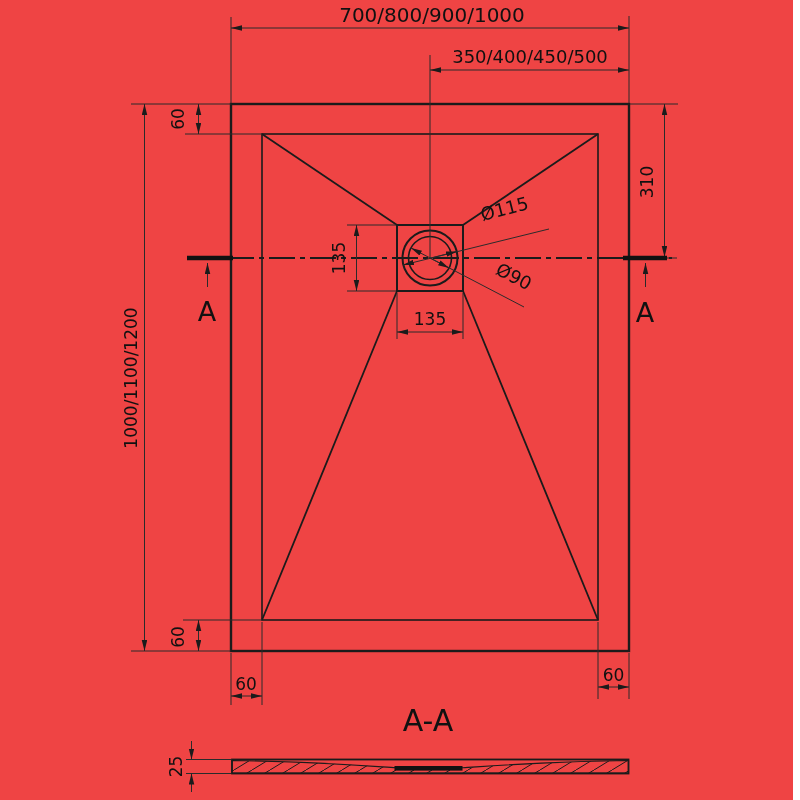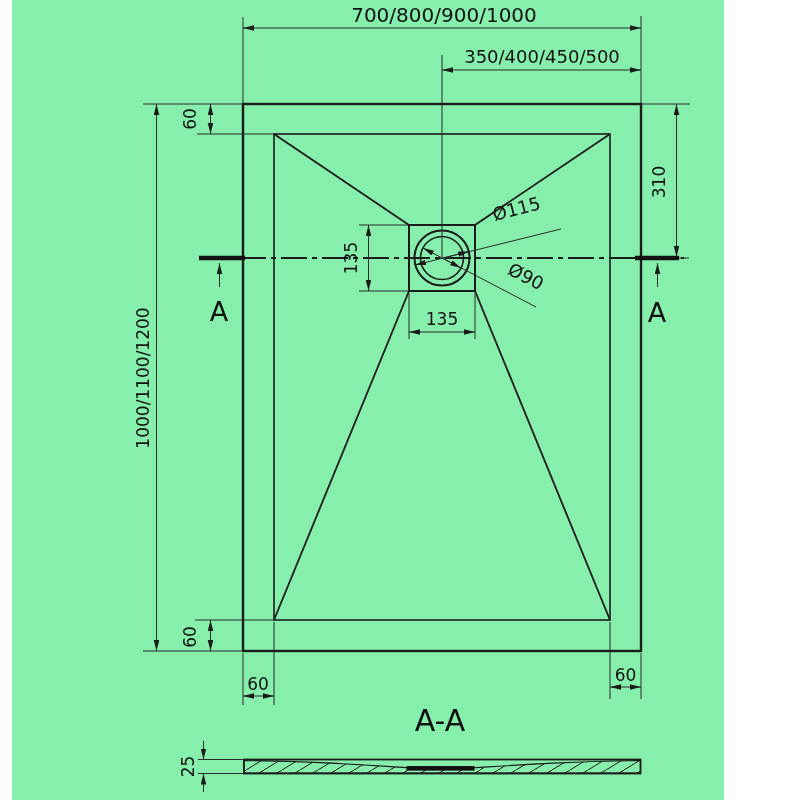--- a/index.html
+++ b/index.html
@@ -1,17 +1,17 @@
 <!DOCTYPE html>
 <html><head>
 <meta charset="utf-8">
 <style>
   html,body{margin:0;padding:0;background:#ffffff;}
-  .stage{position:relative;width:712px;height:800px;background:#86efac;overflow:hidden;
-         font-family:"DejaVu Sans","Liberation Sans",sans-serif;margin-left:12px;}
+  .stage{position:relative;width:793px;height:800px;background:#ef4444;overflow:hidden;
+         font-family:"DejaVu Sans","Liberation Sans",sans-serif;}
   svg{position:absolute;left:0;top:0;}
   text{fill:#111;font-family:"DejaVu Sans","Liberation Sans",sans-serif;}
   .objline{stroke:#1b1b1b;fill:none;}
   .thin{stroke:#2b2b2b;stroke-width:1;fill:none;}
 </style>
 </head>
 <body>
 
 <div class="stage">
 <svg width="800" height="800" viewBox="0 0 800 800">

